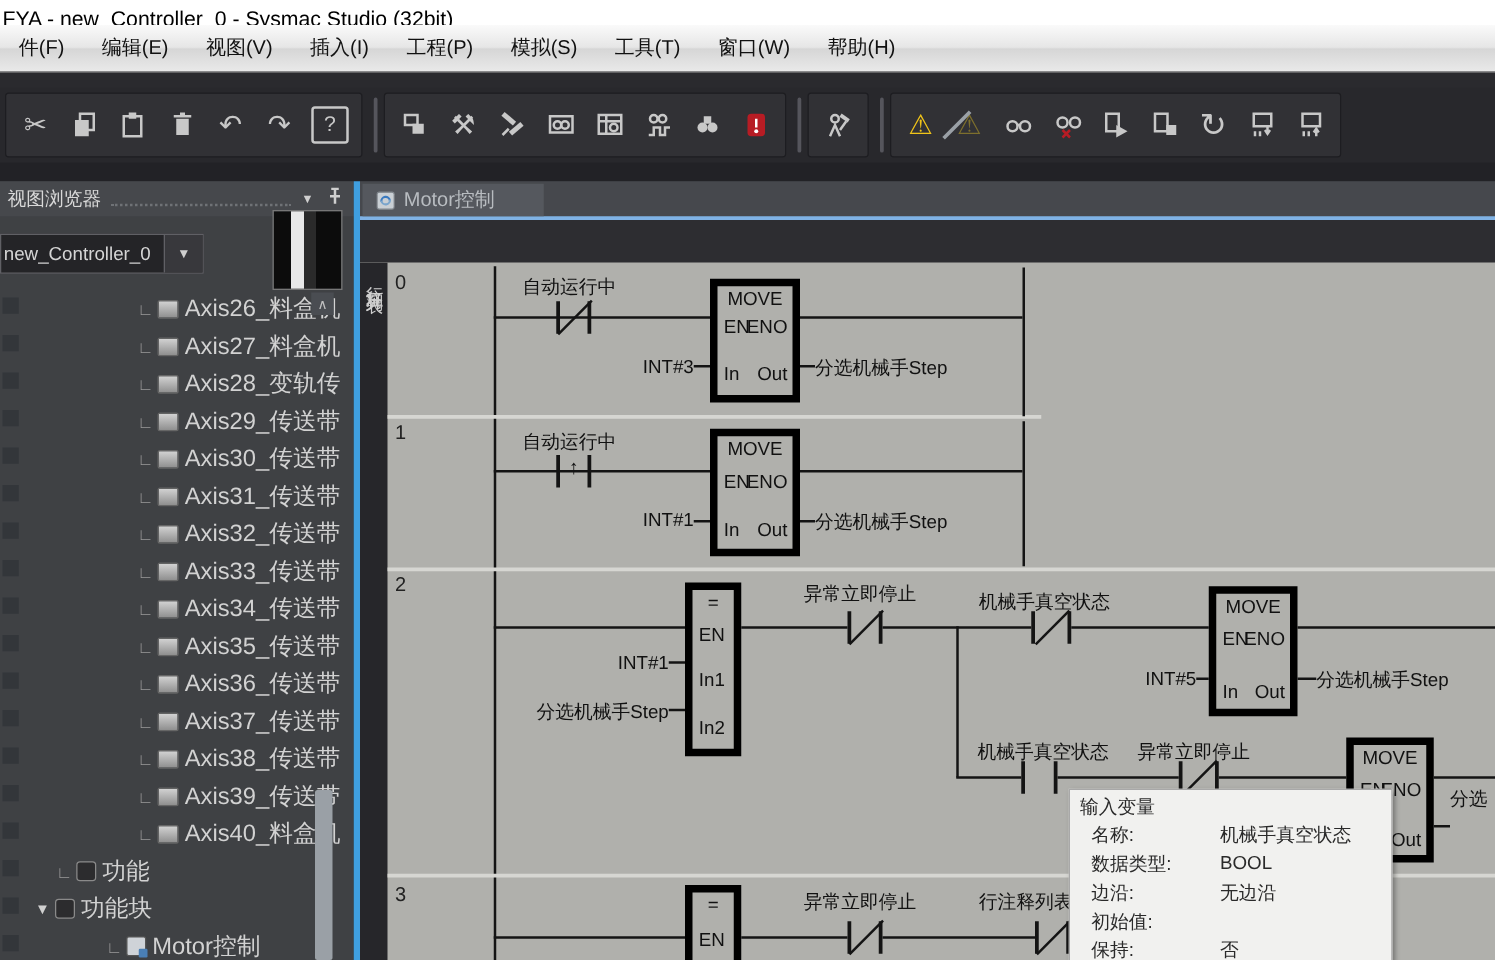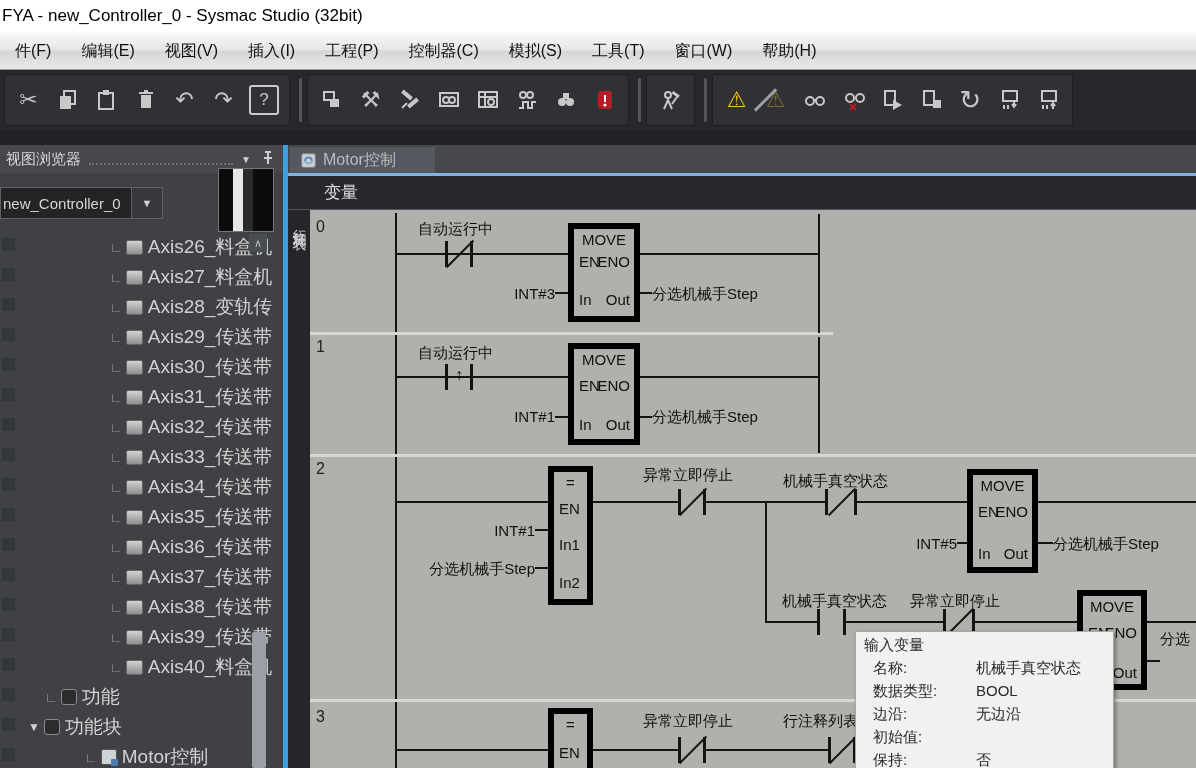--- a/index.html
+++ b/index.html
@@ -2,21 +2,21 @@
 <html><head>
 <meta charset="utf-8">
 <style>
   html,body{margin:0;padding:0}
   body{width:1196px;height:768px;overflow:hidden;background:#2a2a2e;
        font-family:"Liberation Sans","DejaVu Sans",sans-serif;position:relative}
   .abs{position:absolute}
   
   #titlebar{left:0;top:0;width:1196px;height:32px;background:#fff;color:#000;
             font-size:17px;line-height:32px;padding-left:2px;box-sizing:border-box}
-  #menubar{left:0;top:32px;width:1196px;height:38px;
+  #menubar{left:0;top:20px;width:1196px;height:38px;
            background:linear-gradient(#fafafa,#e6e6e6 48%,#d6d6d6 52%,#e9e9e9);
            border-bottom:1px solid #9a9a9a;box-sizing:border-box;display:flex;align-items:center}
   .mitem{font-size:16px;color:#111;padding:0 15px;line-height:37px;white-space:nowrap}
   #quickbtns{position:absolute;right:0;top:0;height:38px;display:flex;align-items:center;gap:2px;padding-right:0}
   .qbtn{height:30px;background:linear-gradient(#fefefe,#e2e2e2);border:1px solid #8f8f8f;
         font-size:15px;color:#111;display:flex;align-items:center;justify-content:center;padding:0 10px;white-space:nowrap}
   
   #toolbar{left:0;top:70px;width:1196px;height:60px;background:#28282c;display:flex;align-items:center;padding-left:4px;box-sizing:border-box}
   .tgroup{display:flex;align-items:center;background:#313135;border:1px solid #1d1d21;border-radius:3px;height:50px;padding:0 4px;margin-right:4px}
   .tsep{width:3px;height:44px;background:#55555c;border-radius:2px;margin:0 5px}
@@ -84,21 +84,20 @@
 <div class="abs" id="titlebar">
   <span>FYA - new_Controller_0 - Sysmac Studio (32bit)</span>
 </div>
 
 <div class="abs" id="menubar">
   <span class="mitem">件(F)</span>
   <span class="mitem">编辑(E)</span>
   <span class="mitem">视图(V)</span>
   <span class="mitem">插入(I)</span>
   <span class="mitem">工程(P)</span>
-  <span class="mitem">控制器(C)</span>
   <span class="mitem">模拟(S)</span>
   <span class="mitem">工具(T)</span>
   <span class="mitem">窗口(W)</span>
   <span class="mitem">帮助(H)</span>
 </div>
 
 <div class="abs" id="toolbar">
   <div class="tgroup">
     <span class="ti">✂</span>
     <span class="ti">
@@ -377,21 +376,20 @@
   <div id="tabbar">
     <div class="tab inactive" style="left:2px;width:125px">
       <svg viewBox="0 0 20 20">
           <rect x="2" y="2" width="16" height="16" rx="2" fill="#c9cfd4" stroke="#80868c"></rect>
           <path d="M6 11 a4 4 0 0 1 8 -1" stroke="#3a7abf" fill="none" stroke-width="2"></path>
           <path d="M14 9 a4 4 0 0 1 -8 1" stroke="#7aa5cc" fill="none" stroke-width="2"></path>
         </svg>
       <span>Motor控制</span>
     </div>
   </div>
-  <div id="varbar"><span>变量</span></div>
 
   <div id="canvas">
     <div id="commentstrip"><span>行注释列表</span></div>
 
     <div class="wv" style="left:107px;top:3px;height:555px"></div>
 
     <div class="divider" style="left:22px;top:122px;width:523px"></div>
     <div class="divider" style="left:22px;top:244px;width:886px"></div>
     <div class="divider" style="left:22px;top:489px;width:886px"></div>
 

